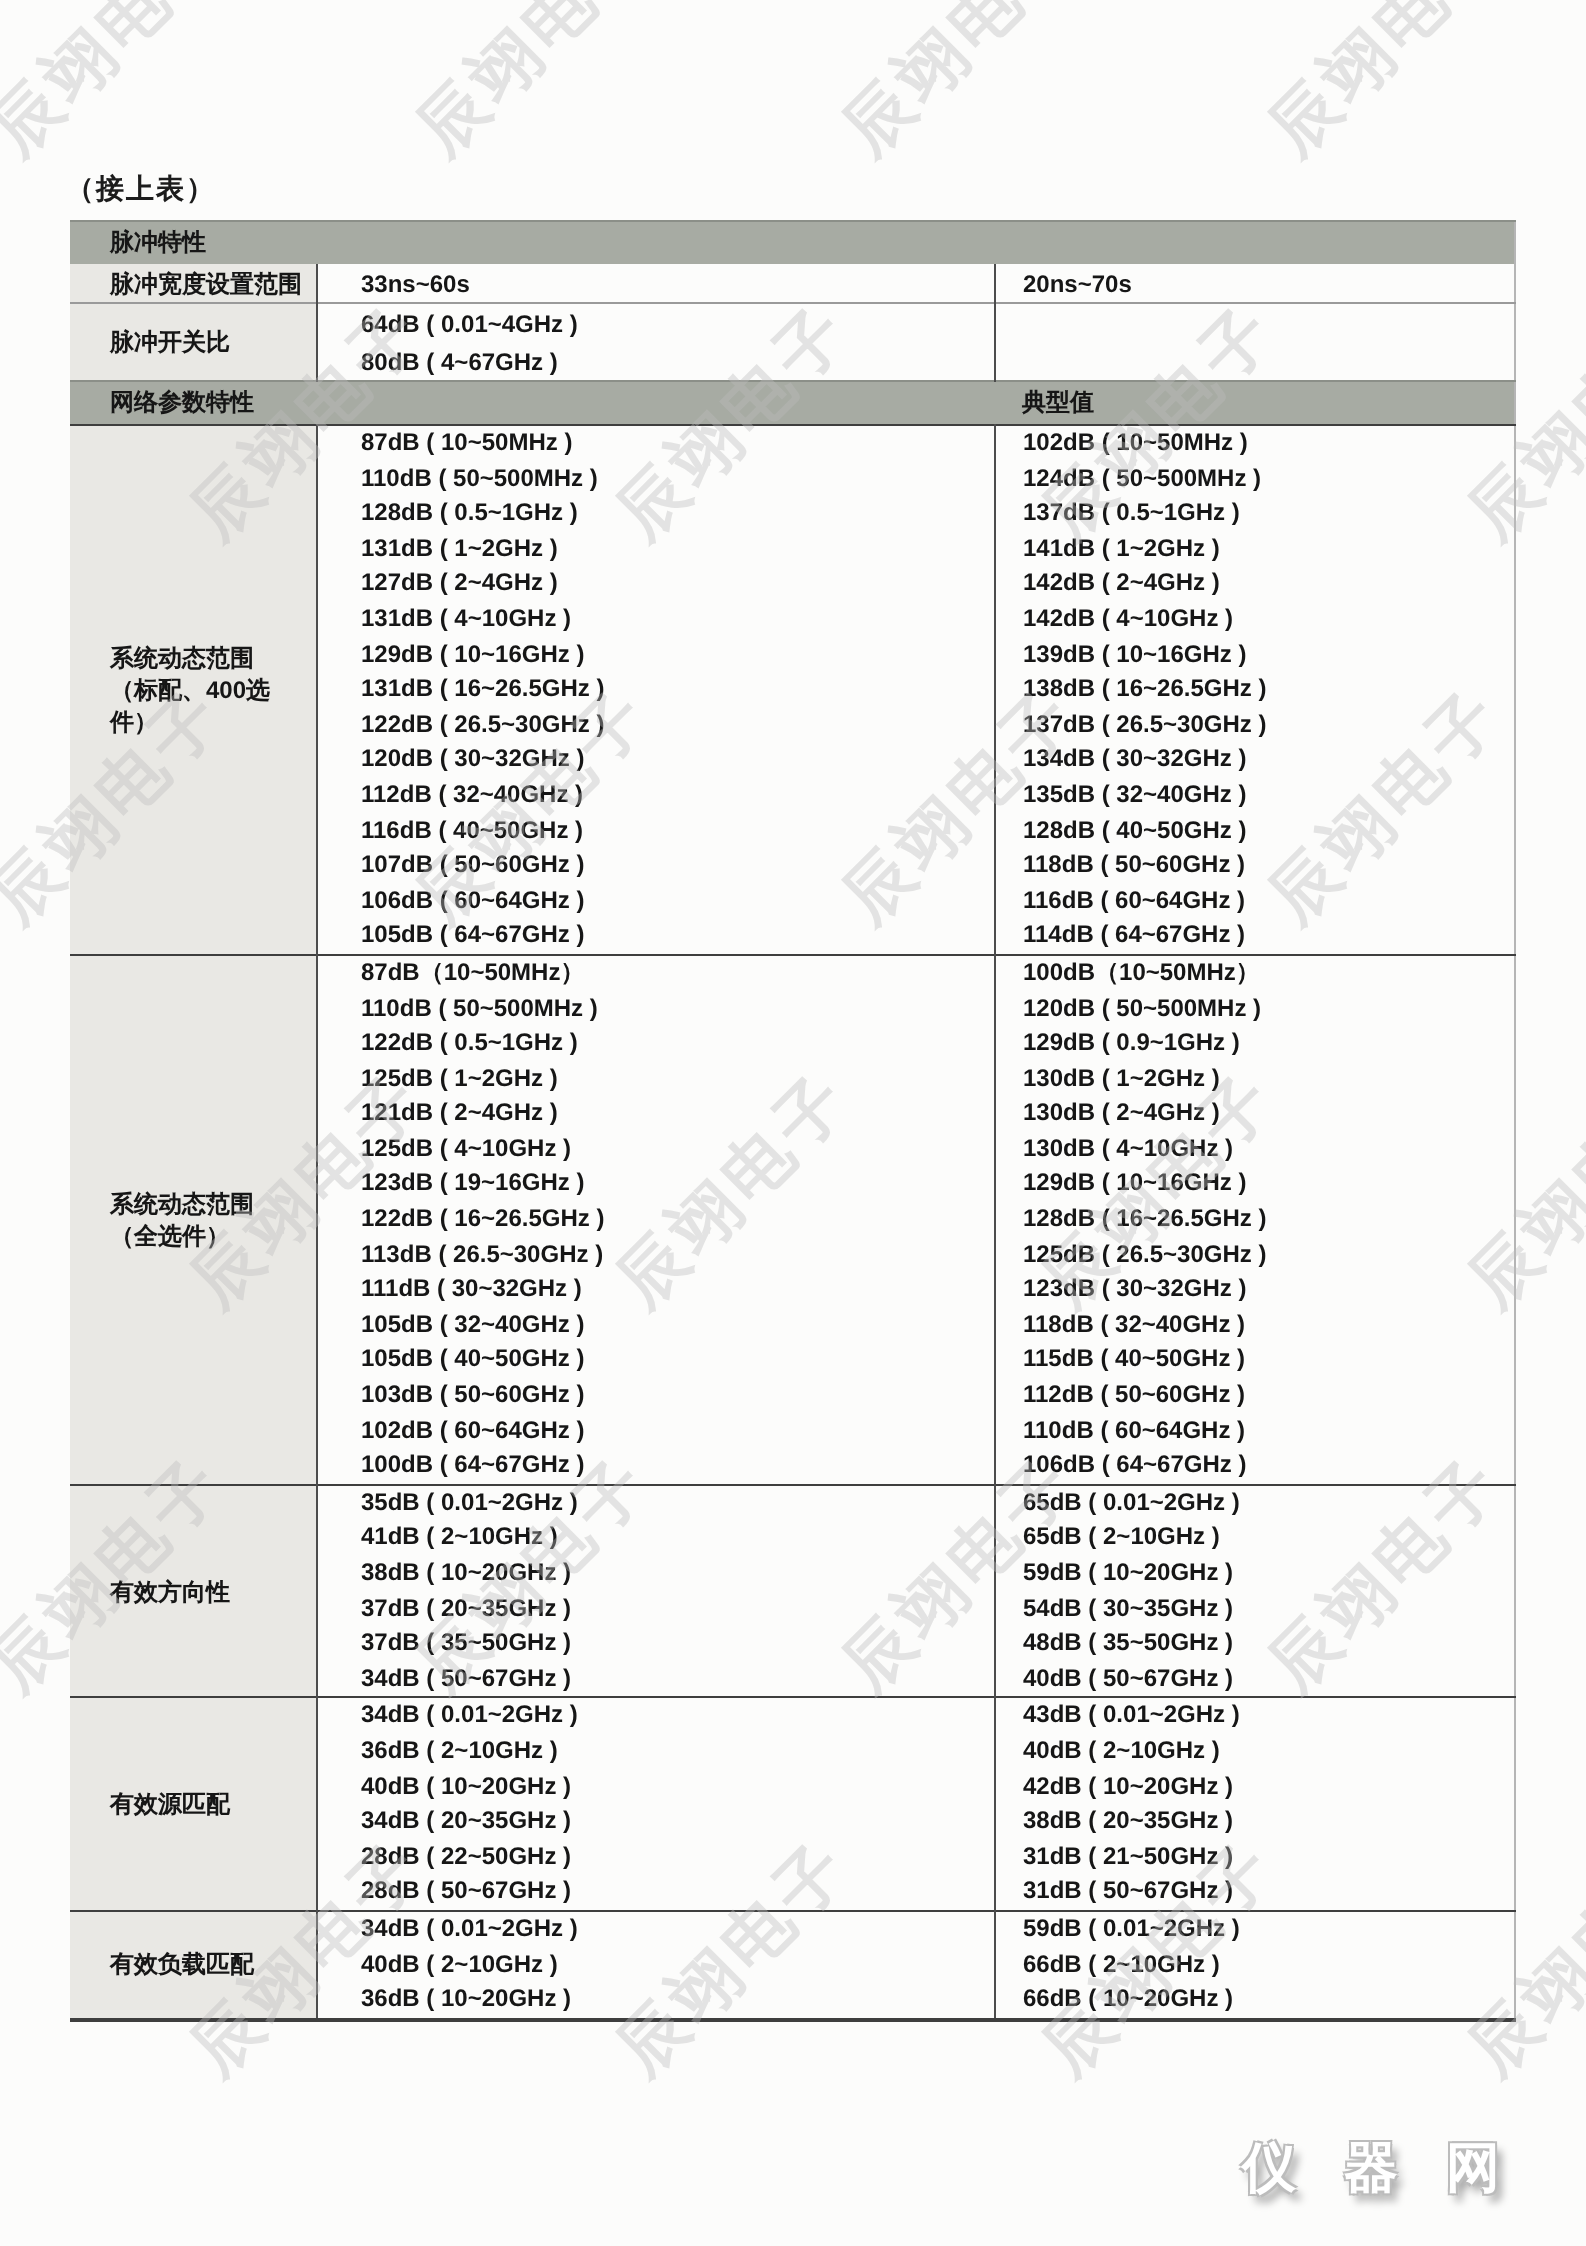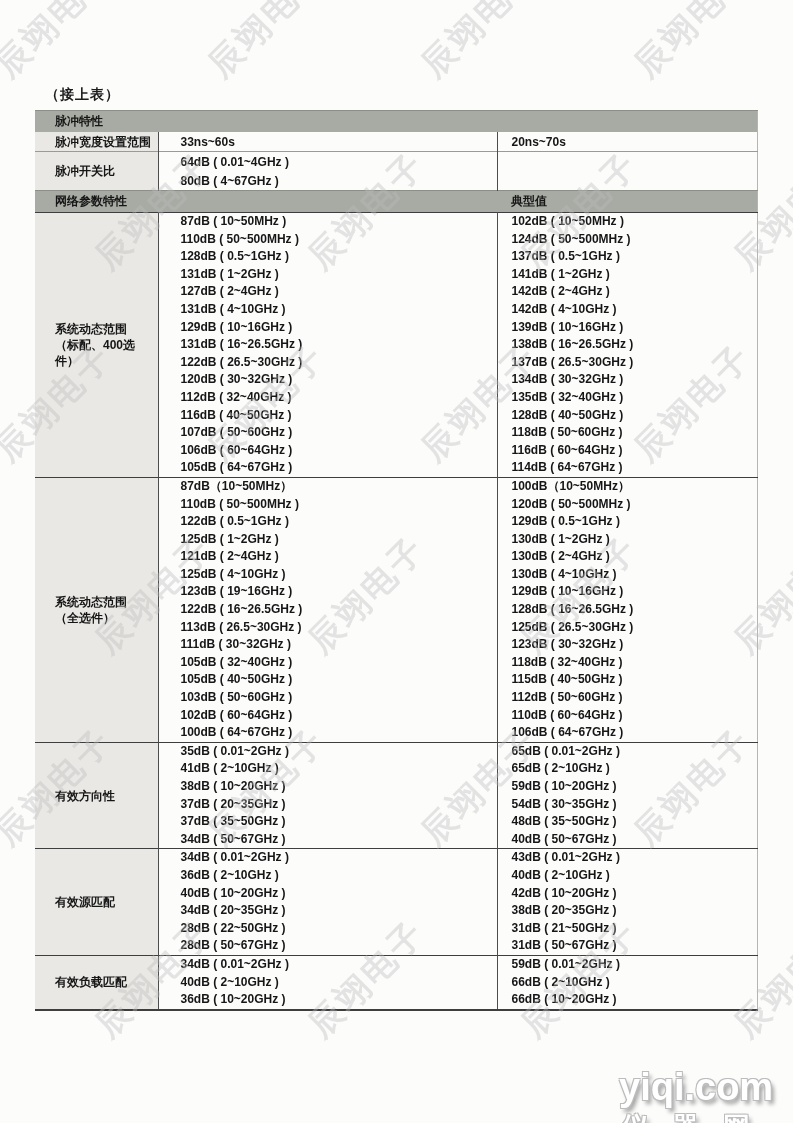--- a/index.html
+++ b/index.html
@@ -17,21 +17,20 @@
     font-size:34px;font-weight:bold;letter-spacing:3px;
     color:#bdbdbd;opacity:.38;
     transform:rotate(-45deg);
     white-space:nowrap;
   }
   
   .title{
     position:absolute;left:33px;top:86px;
     font-size:14px;font-weight:bold;color:#1c1c1c;
     letter-spacing:1px;
-    margin-left:12px;
   }
   
   table.spec{
     position:absolute;left:35px;top:110px;
     width:722px;
     border-collapse:collapse;table-layout:fixed;
     border-bottom:2px solid #3e3e3e;
     border-right:1px solid #b5b5b5;
     padding-left:24px;
   }
@@ -178,21 +177,21 @@
 （全选件）</td>
           <td class="std-cell">87dB（10~50MHz）</td>
           <td class="typ-cell">100dB（10~50MHz）</td>
         </tr>
         <tr class="val-row">
           <td class="std-cell">110dB ( 50~500MHz )</td>
           <td class="typ-cell">120dB ( 50~500MHz )</td>
         </tr>
         <tr class="val-row">
           <td class="std-cell">122dB ( 0.5~1GHz )</td>
-          <td class="typ-cell">129dB ( 0.5~1GHz )</td>
+          <td class="typ-cell">129dB ( 0.9~1GHz )</td>
         </tr>
         <tr class="val-row">
           <td class="std-cell">125dB ( 1~2GHz )</td>
           <td class="typ-cell">130dB ( 1~2GHz )</td>
         </tr>
         <tr class="val-row">
           <td class="std-cell">121dB ( 2~4GHz )</td>
           <td class="typ-cell">130dB ( 2~4GHz )</td>
         </tr>
         <tr class="val-row">
@@ -322,17 +321,16 @@
       <div class="wm" style="left: 193px; top: 764px;">辰翊电子</div>
       <div class="wm" style="left: 406px; top: 764px;">辰翊电子</div>
       <div class="wm" style="left: 619px; top: 764px;">辰翊电子</div>
       <div class="wm" style="left: 80px; top: 956px;">辰翊电子</div>
       <div class="wm" style="left: 293px; top: 956px;">辰翊电子</div>
       <div class="wm" style="left: 506px; top: 956px;">辰翊电子</div>
       <div class="wm" style="left: 719px; top: 956px;">辰翊电子</div>
     </div>
 
   <div class="logo">
-    <div class="l1">yiqi.com</div>
     <div class="l2">仪器网</div>
   </div>
 
 </div>
 
 </body></html>

